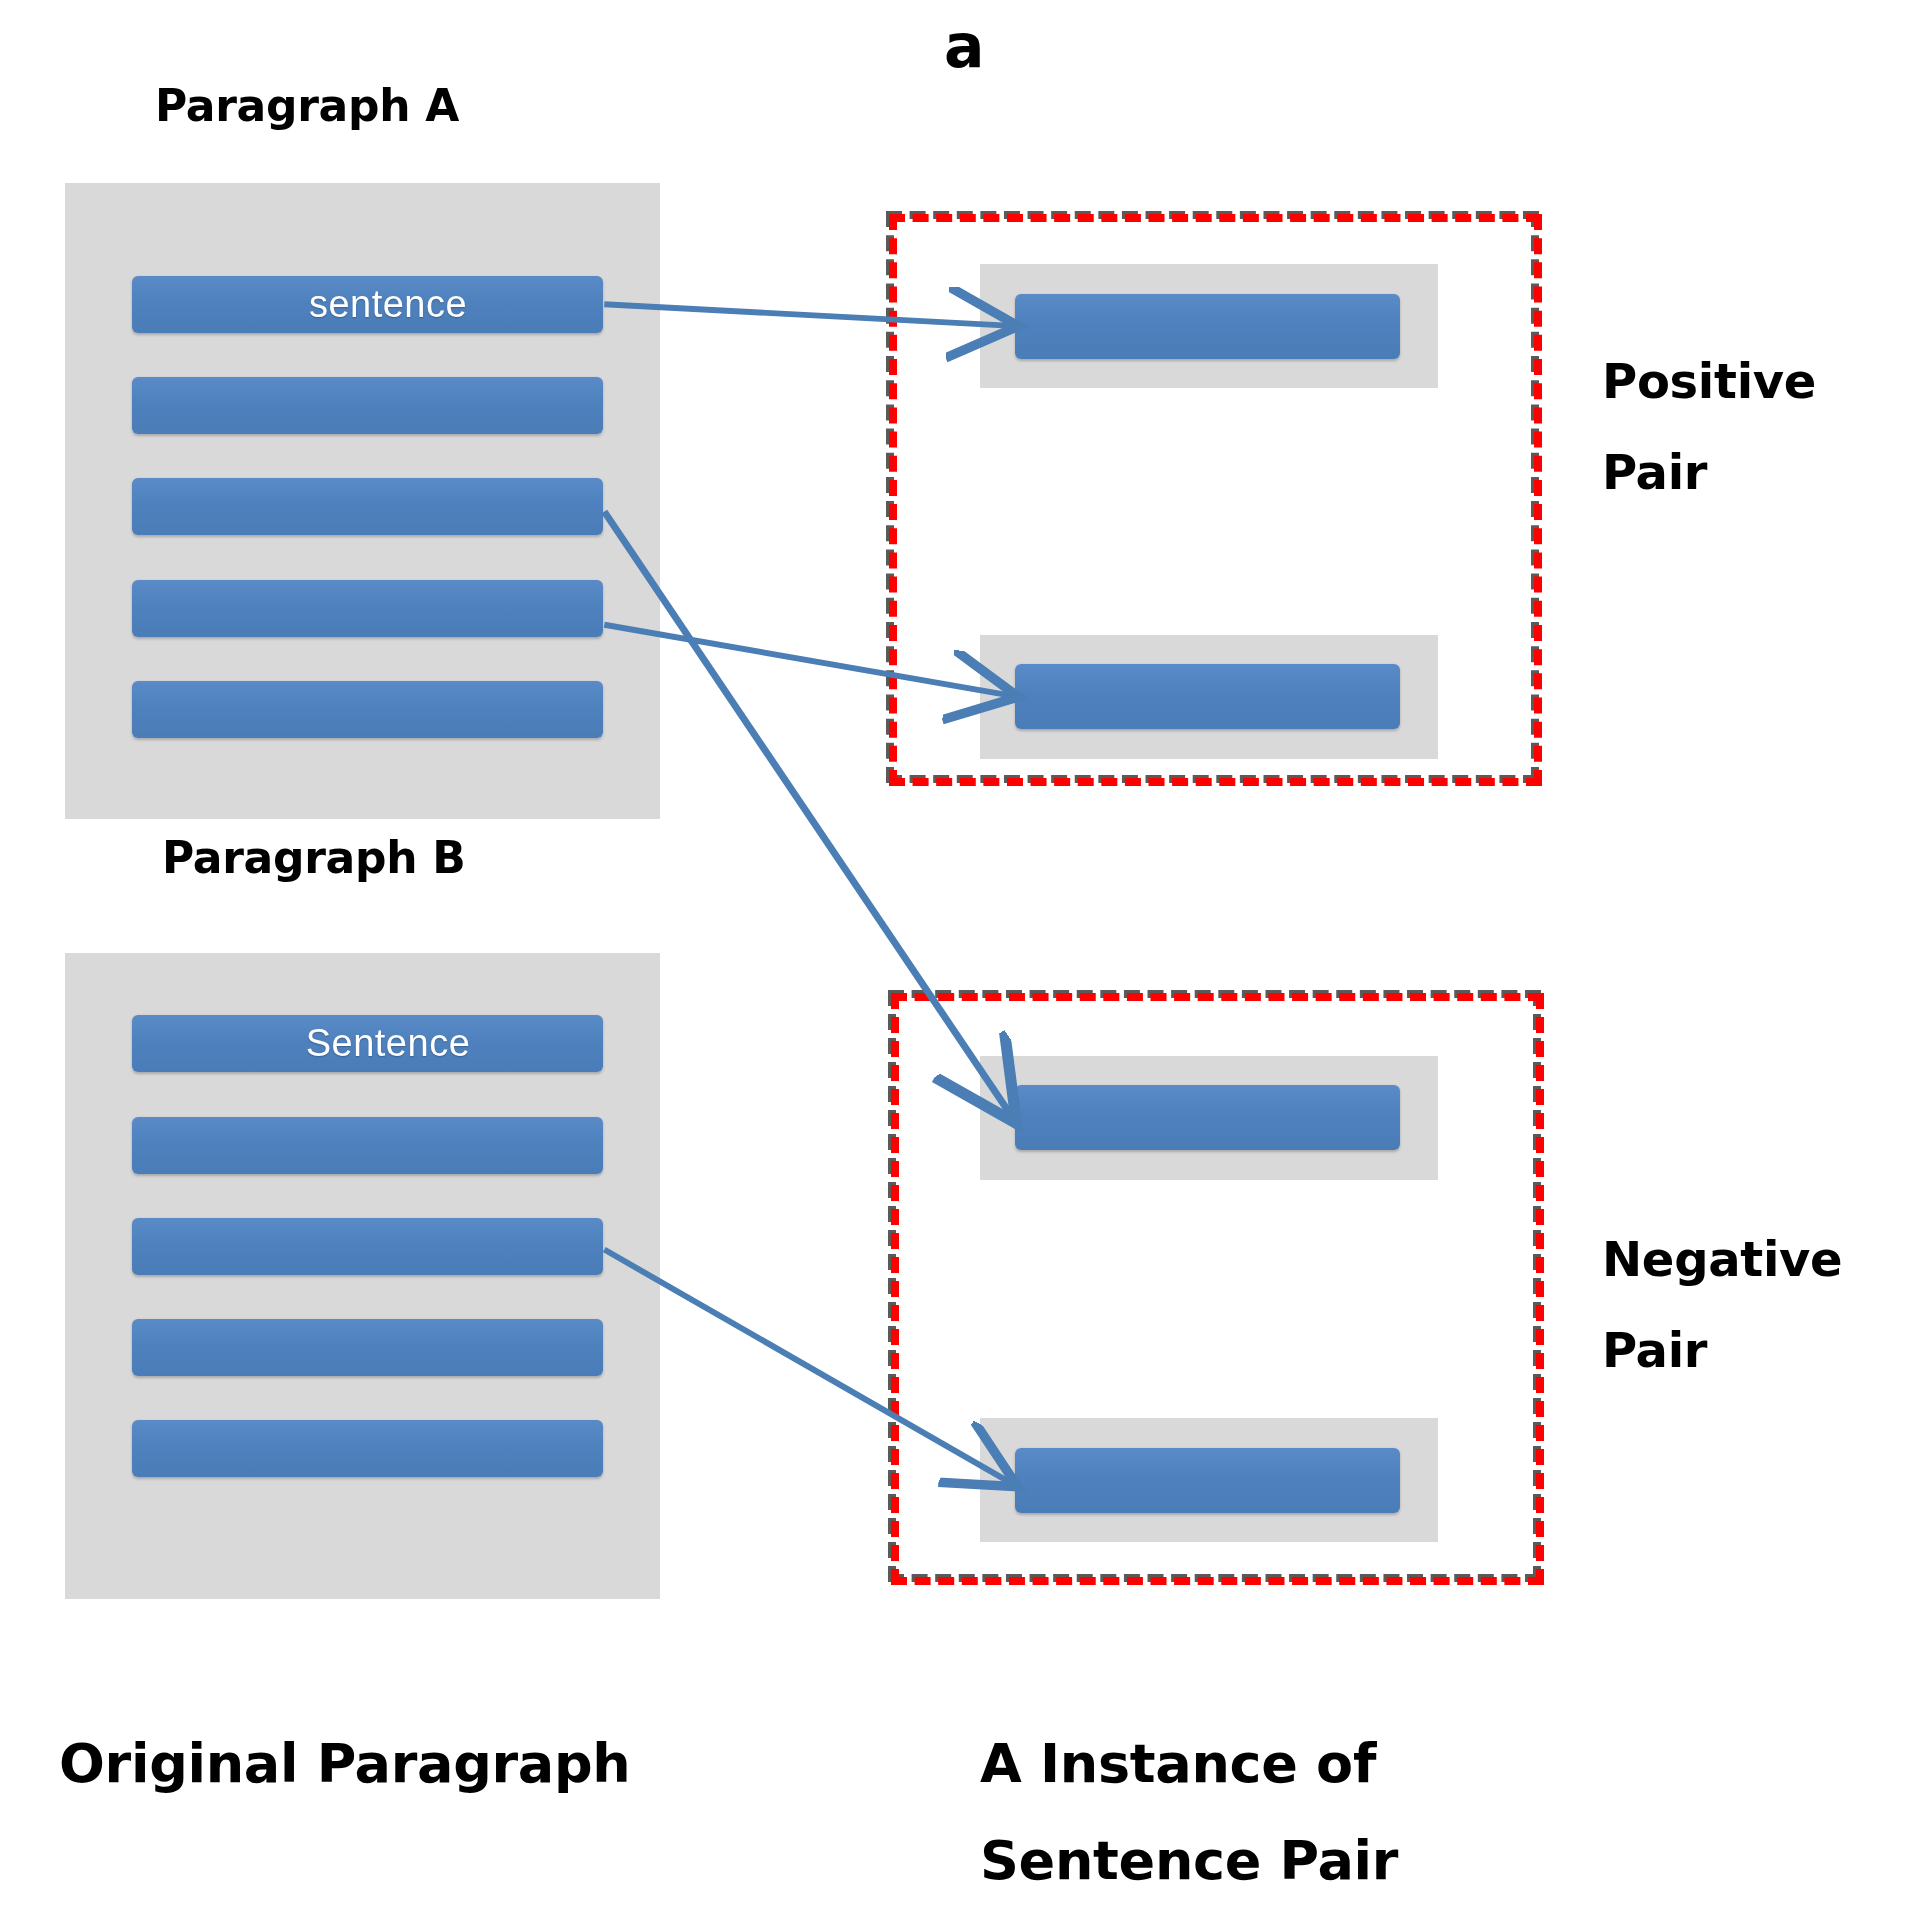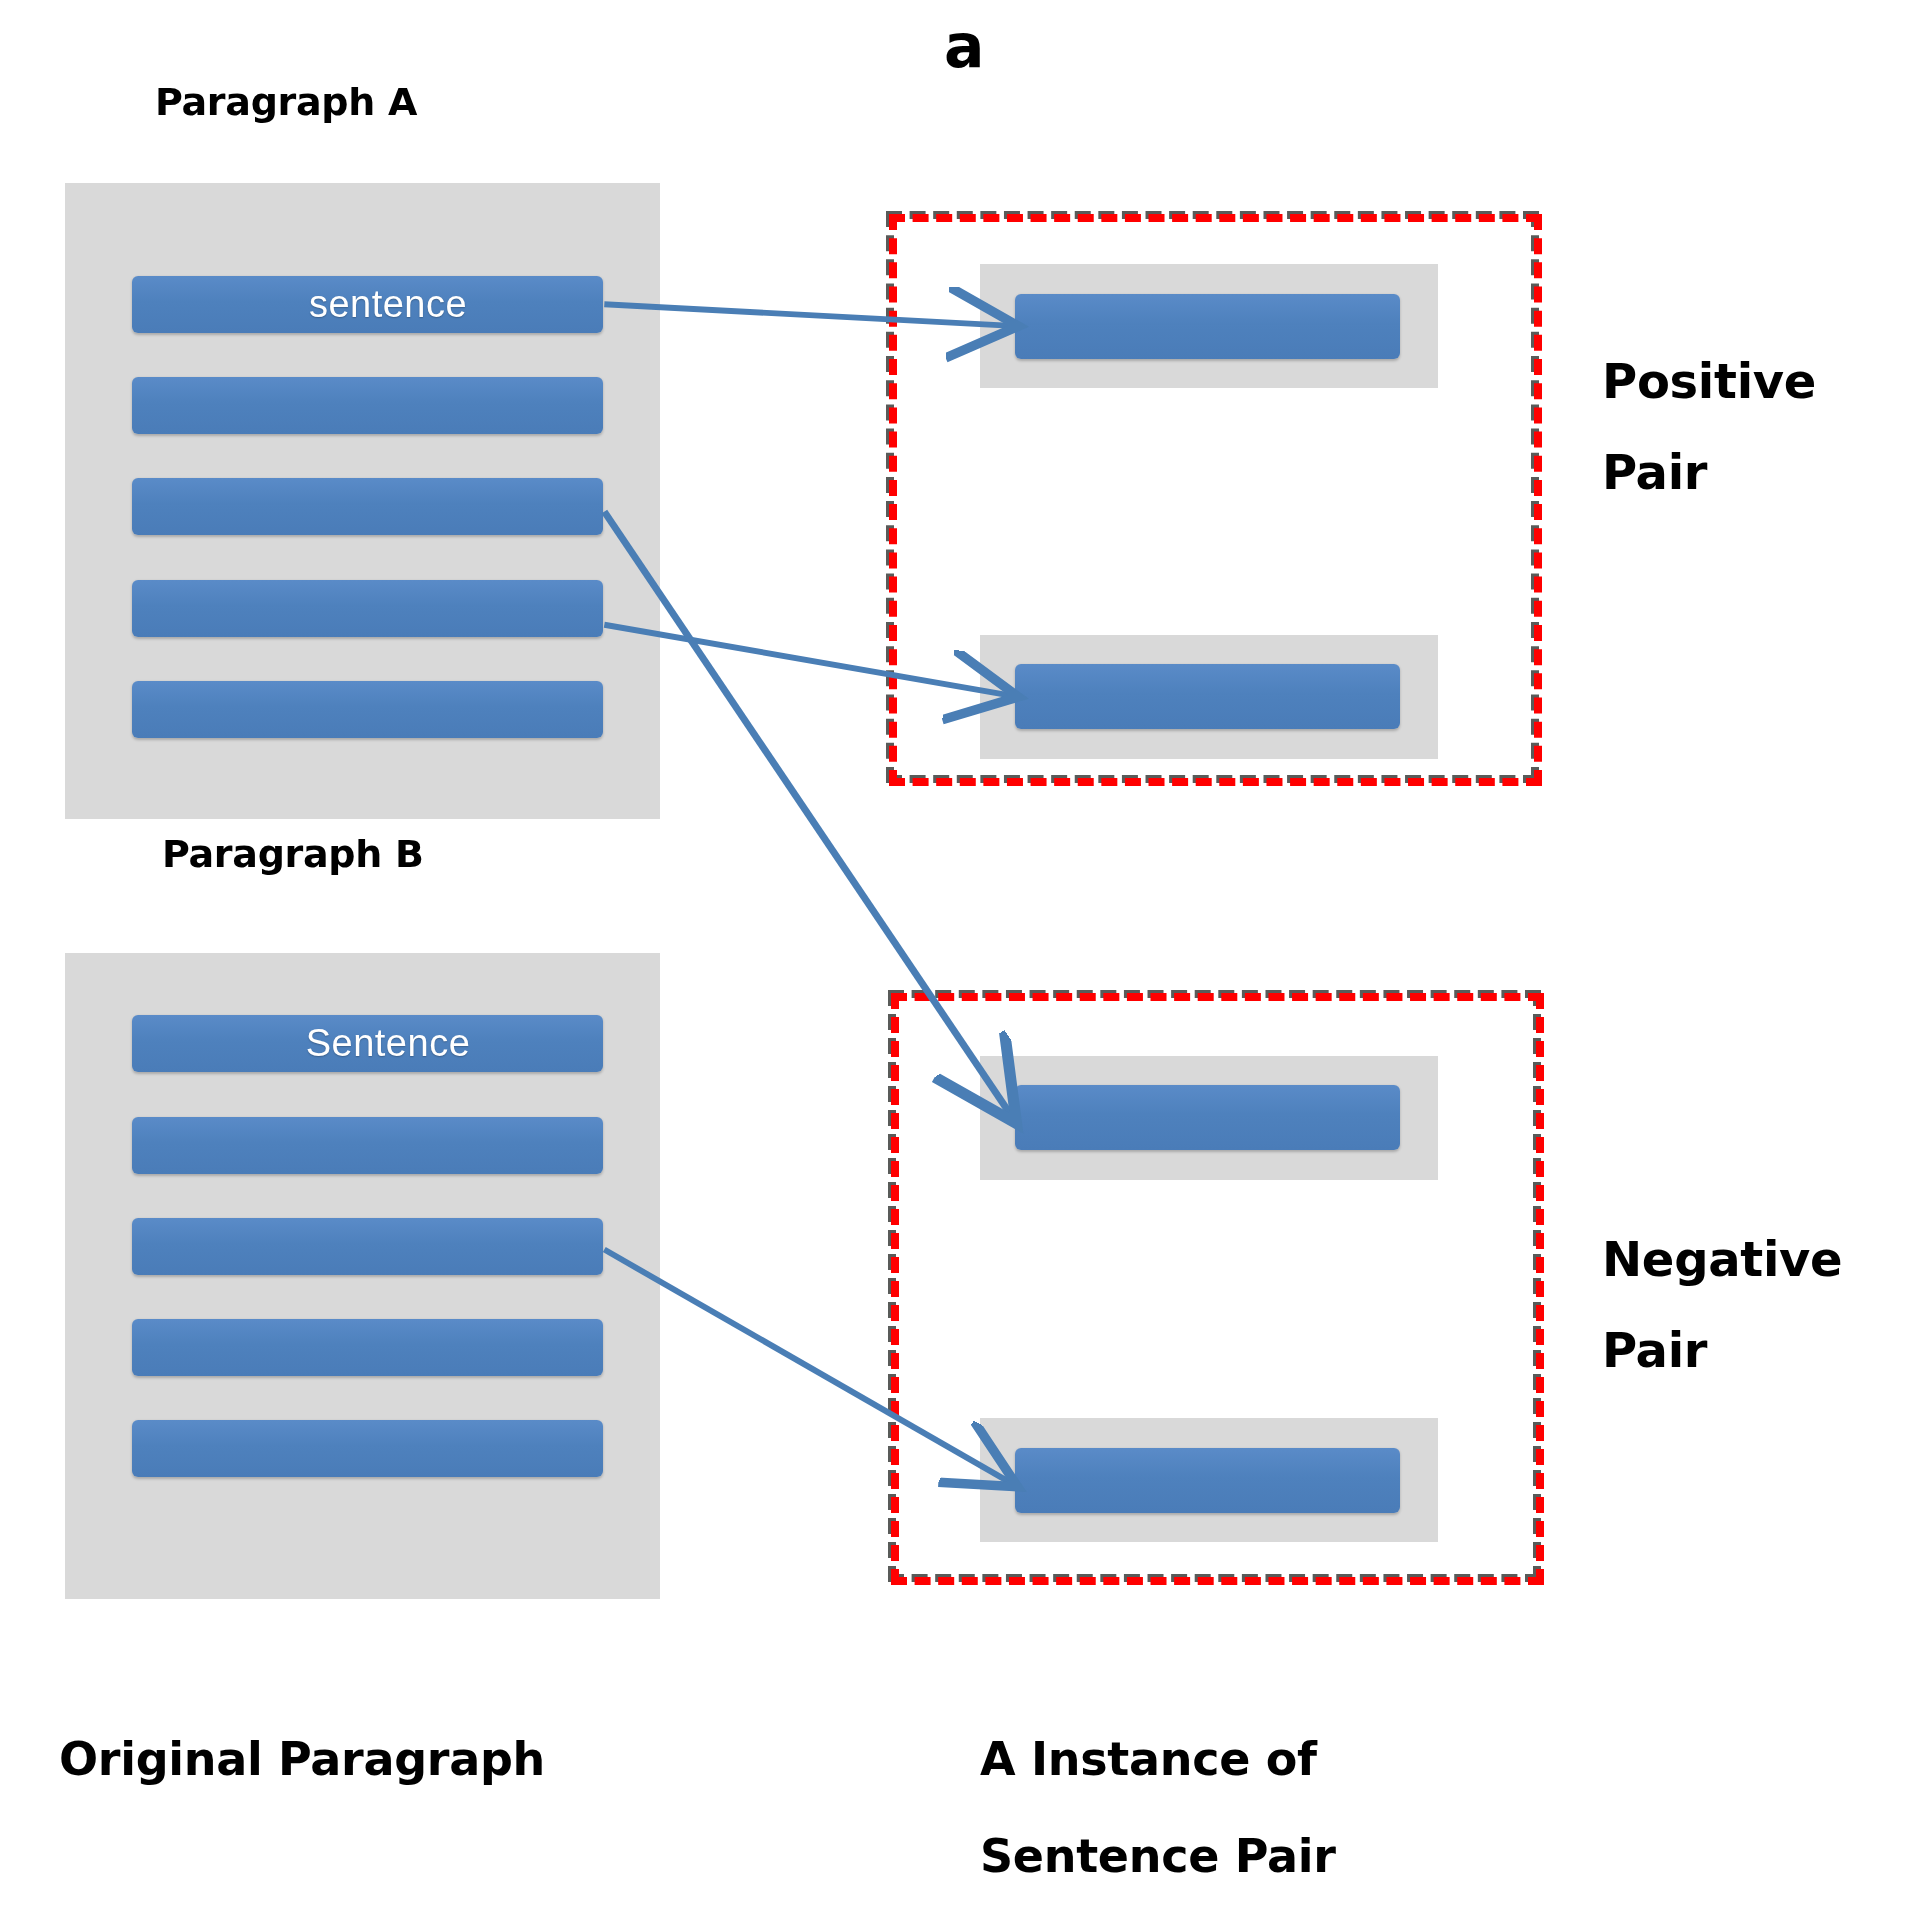--- a/index.html
+++ b/index.html
@@ -25,27 +25,27 @@
     white-space: pre;
     line-height: 1.18;
     letter-spacing: -0.3px;
     font-family: "DejaVu Sans", sans-serif;
   }
   .panel-title {           
     font-size: 60px;
     font-weight: bold;
   }
   .para-title {            
-    font-size: 38px;
+    font-size: 44px;
   }
   .side-title {            
     font-size: 48px;
   }
   .bottom-title {          
-    font-size: 46px;
+    font-size: 54px;
   }
 
   
   .para-box {
     position: absolute;
     background: #d9d9d9;
   }
 
   
   .sent-bar {

